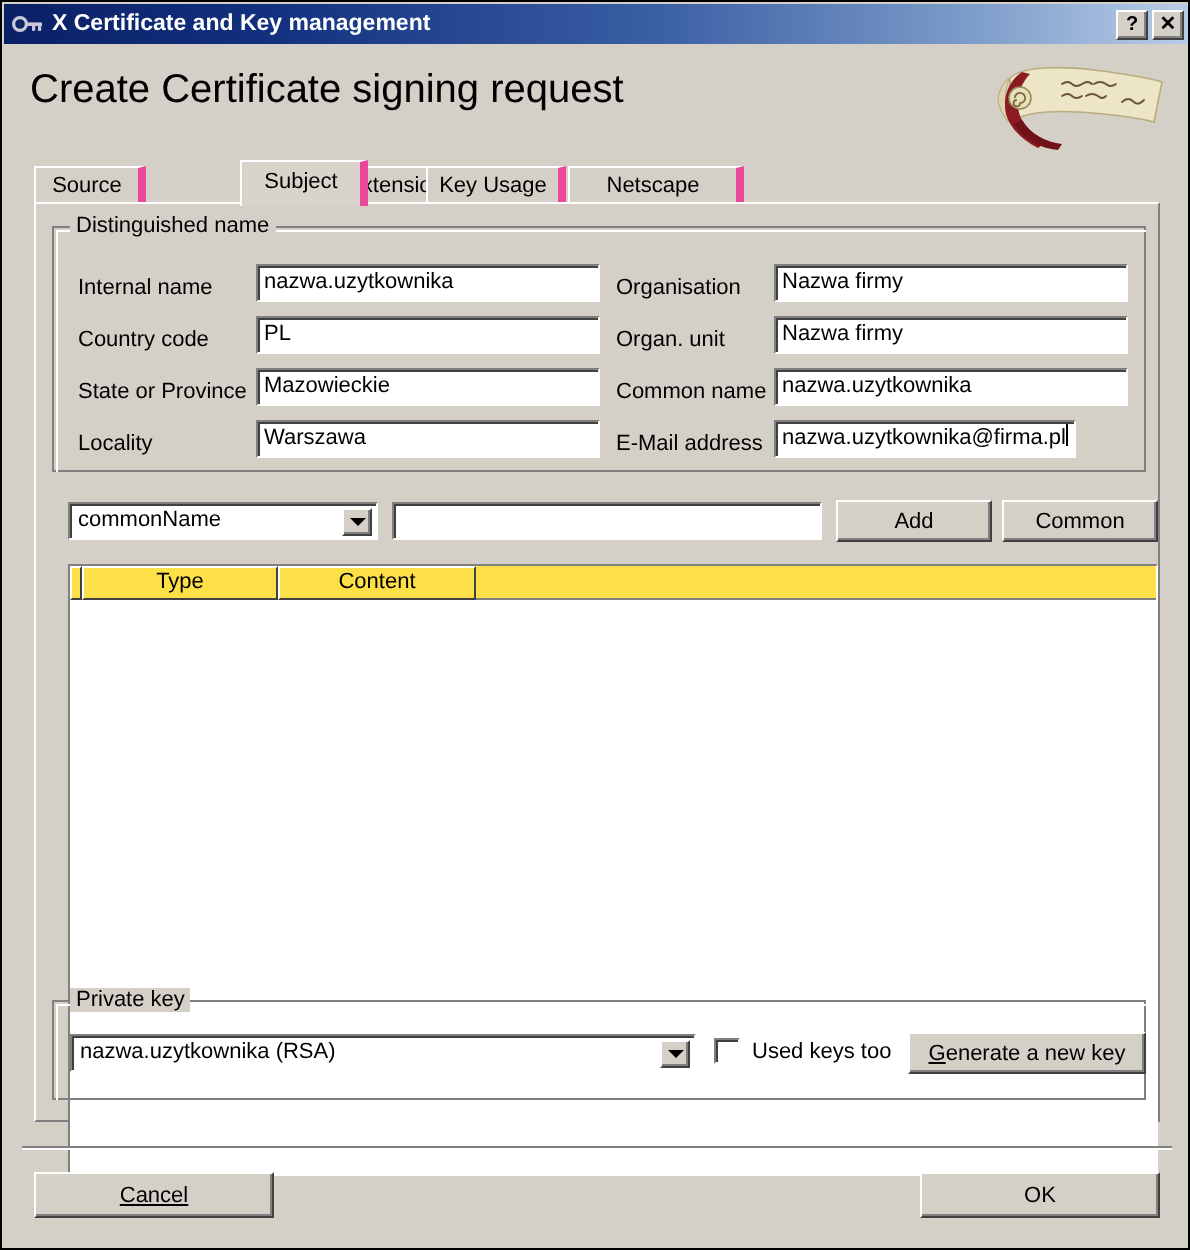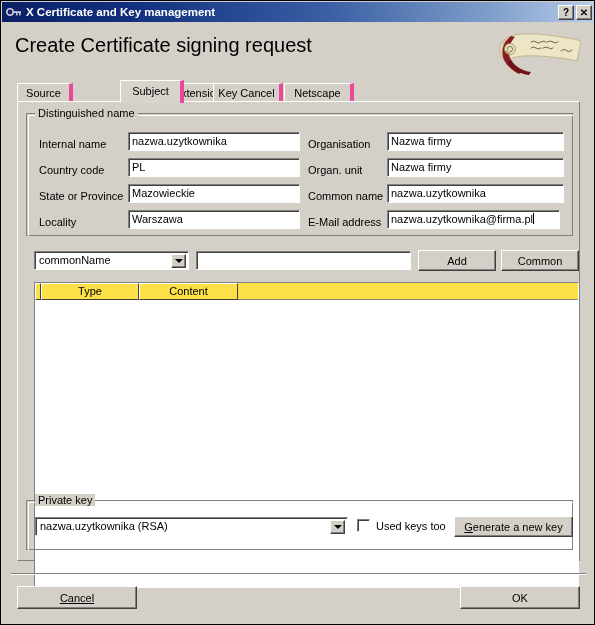--- a/index.html
+++ b/index.html
@@ -407,22 +407,22 @@
 
       <circle cx="25" cy="22" r="5.5" fill="#e8e0bc" stroke="#9a8b58" stroke-width="0.8"></circle>
       <path d="M25 22 m -2.6 0 a 2.6 2.6 0 1 1 2.6 2.6 a 1.6 1.6 0 1 1 -1.6 -1.6" fill="none" stroke="#7a6a3a" stroke-width="0.9"></path>
     </svg>
   </div>
 
   <div class="tabstrip">
     <div class="tab" style="left:0px;width:56px;">Source</div>
     <div class="tab active" style="left:56px;width:64px;margin-left:47px;">Subject</div>
     <div class="tab" style="left:121px;width:78px;margin-left:25px;">Extensions</div>
-    <div class="tab" style="left:196px;width:70px;">Key Cancel</div>
-    <div class="tab" style="left:267px;width:70px;">Netscape</div>
+    <div class="tab" style="left:196px;width:70px;">Key Usage</div>
+    <div class="tab" style="left:267px;width:88px;">Netscape</div>
   </div>
 
   <div class="tabpage">
 
     <div class="groupbox" style="left:8px;top:11px;width:547px;height:123px;">
       <span class="groupbox-title">Distinguished name</span>
     </div>
 
     <div class="flabel" style="left:21px;top:35px;">Internal name</div>
     <div class="flabel" style="left:21px;top:61px;">Country code</div>
@@ -435,21 +435,21 @@
     <div class="textfield" style="left:110px;top:108px;width:172px;height:19px;" title="">Warszawa</div>
 
     <div class="flabel" style="left:290px;top:35px;">Organisation</div>
     <div class="flabel" style="left:290px;top:61px;">Organ. unit</div>
     <div class="flabel" style="left:290px;top:87px;">Common name</div>
     <div class="flabel" style="left:290px;top:113px;">E-Mail address</div>
 
     <div class="textfield" style="left:369px;top:30px;width:177px;height:19px;" title="">Nazwa firmy</div>
     <div class="textfield" style="left:369px;top:56px;width:177px;height:19px;" title="">Nazwa firmy</div>
     <div class="textfield" style="left:369px;top:82px;width:177px;height:19px;" title="">nazwa.uzytkownika</div>
-    <div class="textfield focused" style="left:369px;top:108px;width:173px;height:19px;" title="">nazwa.uzytkownika@firma.pl</div>
+    <div class="textfield focused" style="left:369px;top:108px;width:151px;height:19px;" title="">nazwa.uzytkownika@firma.pl</div>
 
     <div class="combo" style="left:16px;top:149px;width:155px;height:19px;">
       <span class="combo-text">commonName</span>
       <span class="combo-arrow">
         <span class="arrow-glyph"></span>
       </span>
     </div>
     <div class="textfield" style="left:178px;top:149px;width:215px;height:19px;" placeholder=""></div>
     <div class="btn" style="left:400px;top:148px;width:78px;height:21px;">Add</div>
     <div class="btn" style="left:483px;top:148px;width:78px;height:21px;">Common</div>

